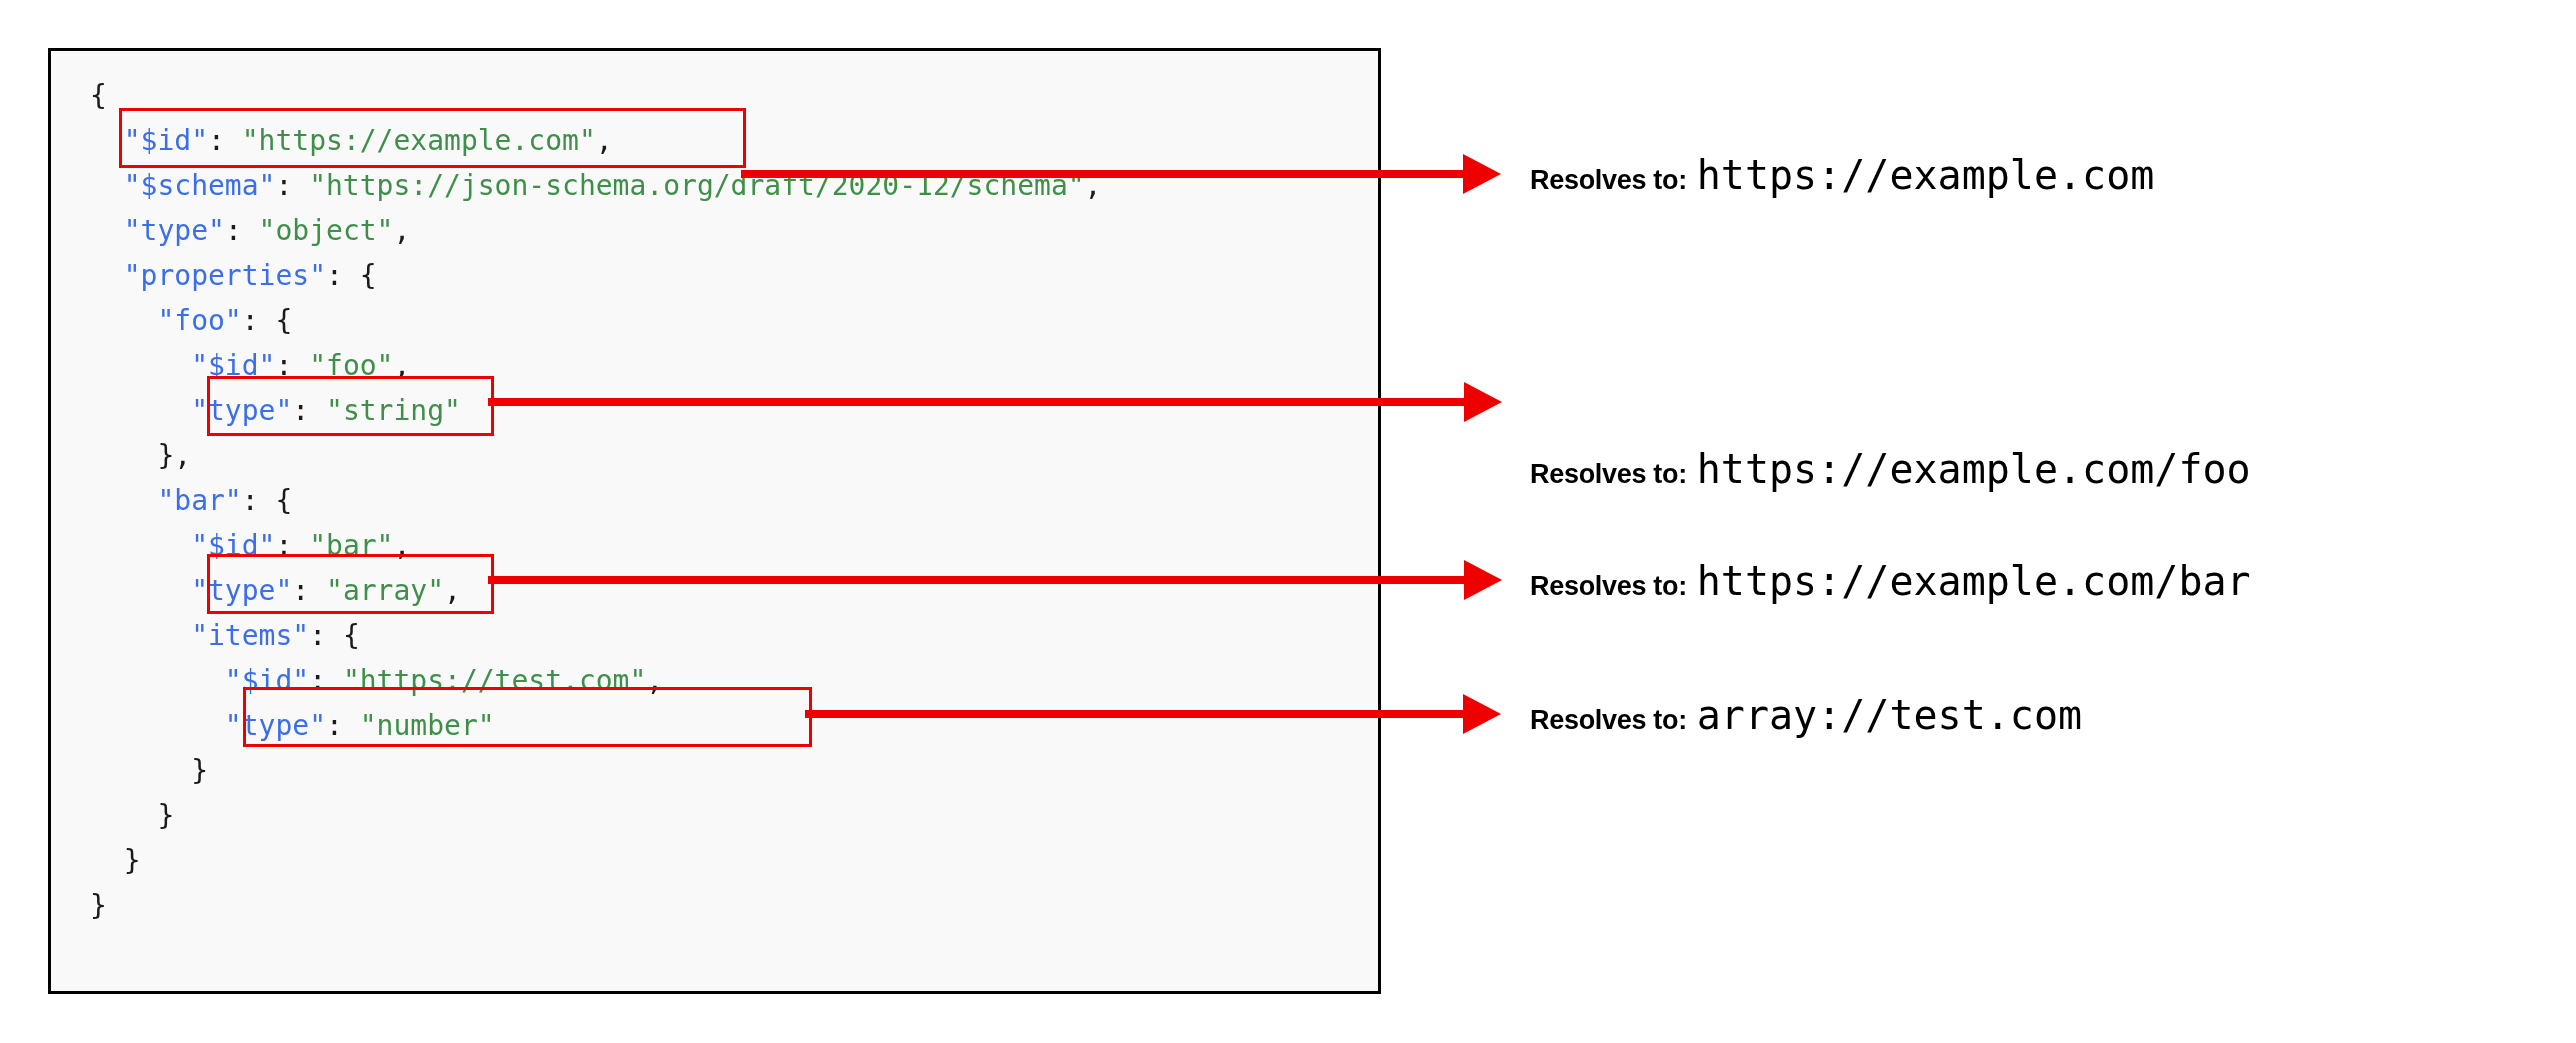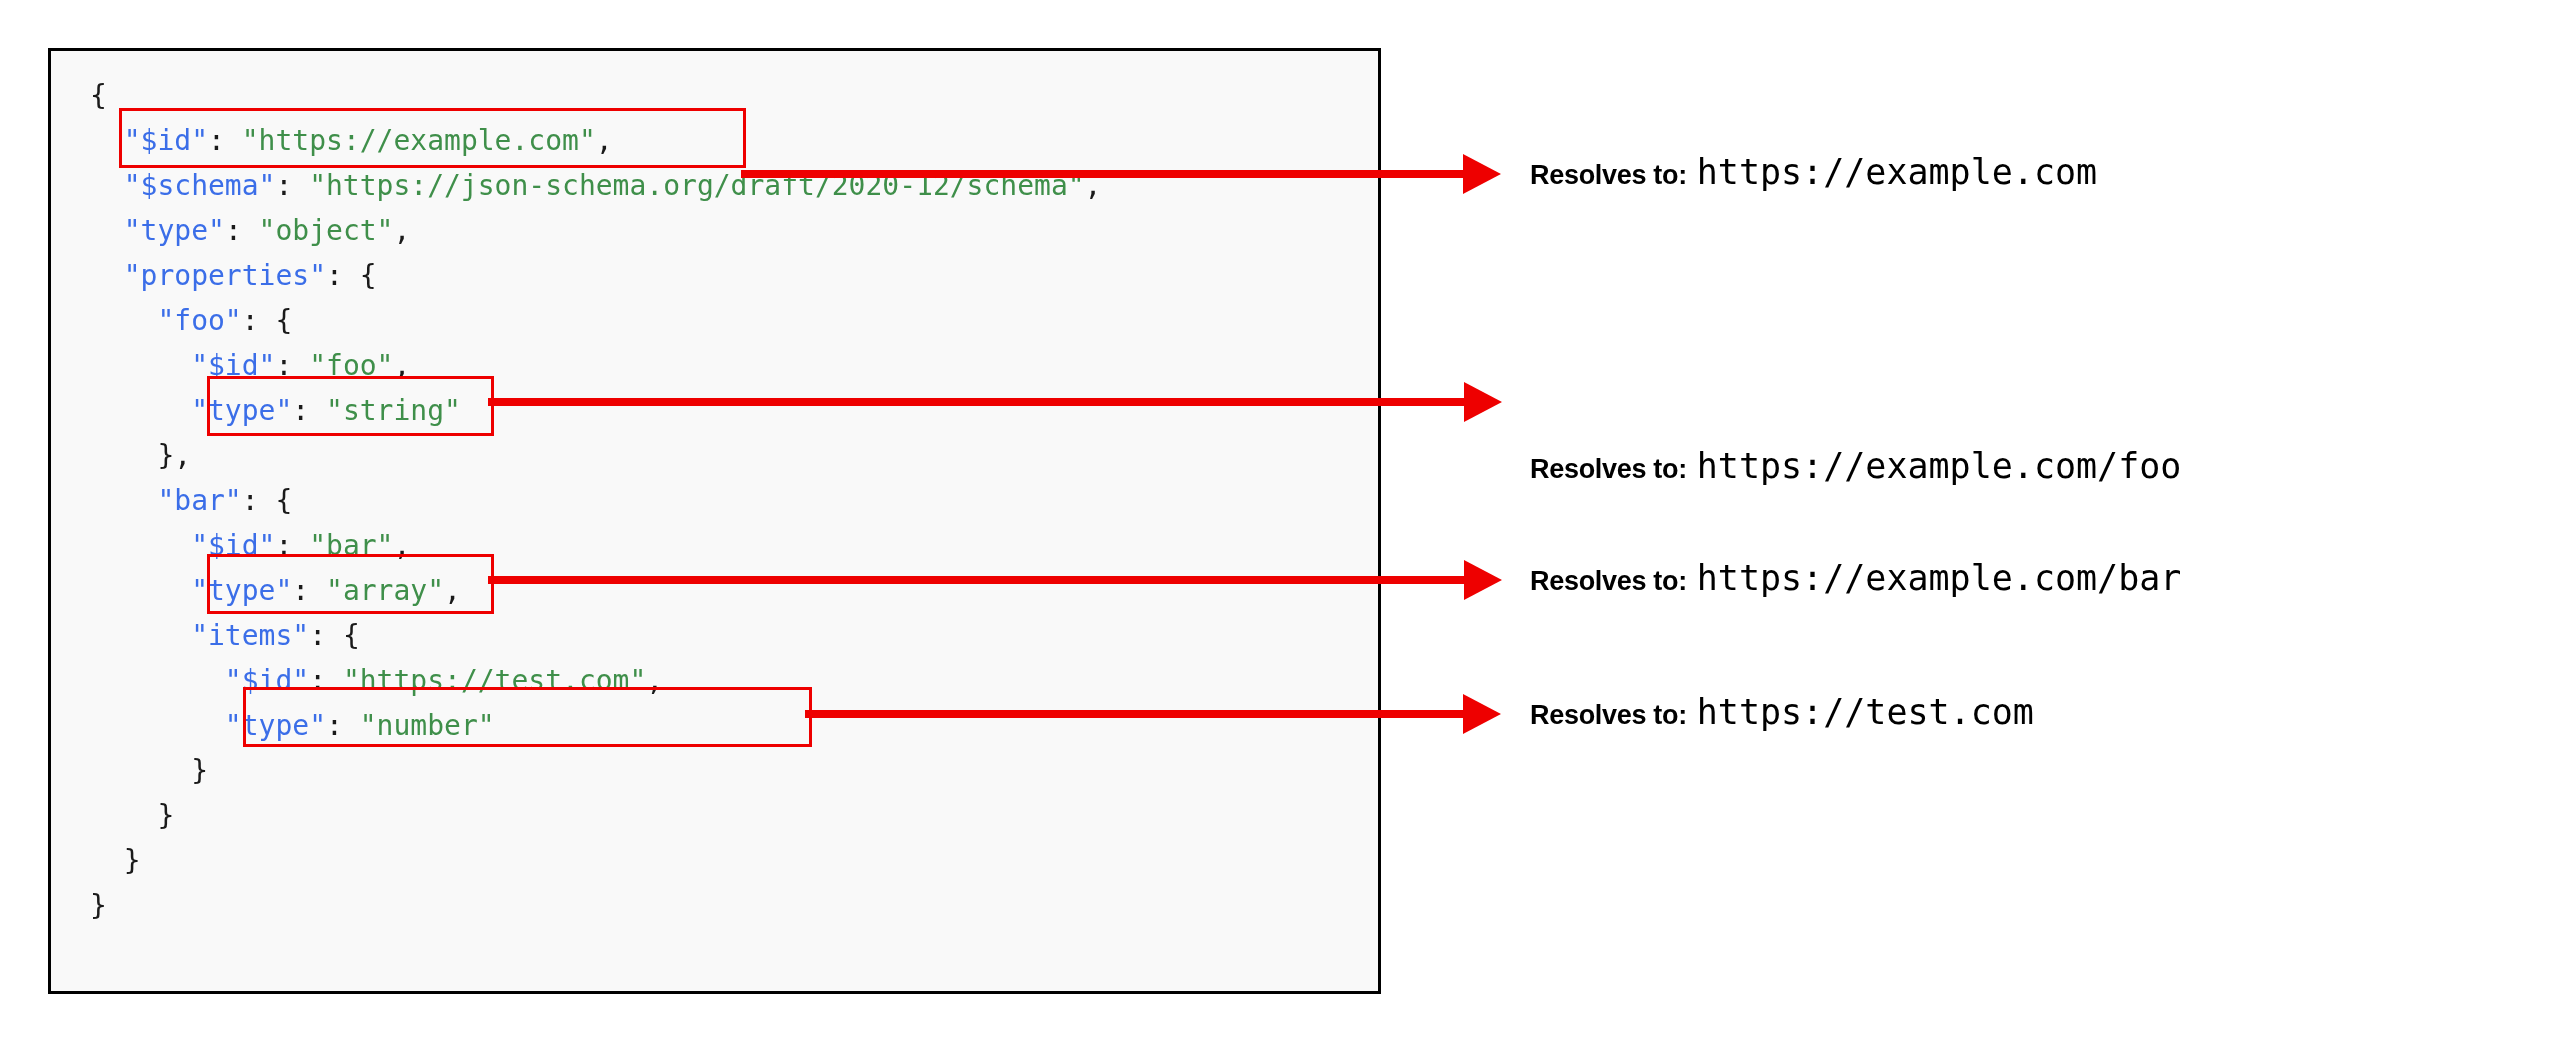--- a/index.html
+++ b/index.html
@@ -88,21 +88,21 @@
   }
   .annotation .label {
     font-family: "Liberation Sans", sans-serif;
     font-weight: bold;
     font-size: 27px;
     letter-spacing: -0.3px;
   }
   .annotation .url {
     font-family: "DejaVu Sans Mono", "Liberation Mono", monospace;
     font-weight: normal;
-    font-size: 35px;
+    font-size: 40px;
     margin-left: 9.8px;
   }
 </style>
 </head>
 <body>
 
 <div id="code-panel">
 
   <div id="code-block"><div class="code-line"><span class="tok-punct">{</span></div><div class="code-line"><span class="tok-punct">  </span><span class="tok-key">"$id"</span><span class="tok-punct">: </span><span class="tok-str">"https://example.com"</span><span class="tok-punct">,</span></div><div class="code-line"><span class="tok-punct">  </span><span class="tok-key">"$schema"</span><span class="tok-punct">: </span><span class="tok-str">"https://json-schema.org/draft/2020-12/schema"</span><span class="tok-punct">,</span></div><div class="code-line"><span class="tok-punct">  </span><span class="tok-key">"type"</span><span class="tok-punct">: </span><span class="tok-str">"object"</span><span class="tok-punct">,</span></div><div class="code-line"><span class="tok-punct">  </span><span class="tok-key">"properties"</span><span class="tok-punct">: {</span></div><div class="code-line"><span class="tok-punct">    </span><span class="tok-key">"foo"</span><span class="tok-punct">: {</span></div><div class="code-line"><span class="tok-punct">      </span><span class="tok-key">"$id"</span><span class="tok-punct">: </span><span class="tok-str">"foo"</span><span class="tok-punct">,</span></div><div class="code-line"><span class="tok-punct">      </span><span class="tok-key">"type"</span><span class="tok-punct">: </span><span class="tok-str">"string"</span></div><div class="code-line"><span class="tok-punct">    </span><span class="tok-punct">},</span></div><div class="code-line"><span class="tok-punct">    </span><span class="tok-key">"bar"</span><span class="tok-punct">: {</span></div><div class="code-line"><span class="tok-punct">      </span><span class="tok-key">"$id"</span><span class="tok-punct">: </span><span class="tok-str">"bar"</span><span class="tok-punct">,</span></div><div class="code-line"><span class="tok-punct">      </span><span class="tok-key">"type"</span><span class="tok-punct">: </span><span class="tok-str">"array"</span><span class="tok-punct">,</span></div><div class="code-line"><span class="tok-punct">      </span><span class="tok-key">"items"</span><span class="tok-punct">: {</span></div><div class="code-line"><span class="tok-punct">        </span><span class="tok-key">"$id"</span><span class="tok-punct">: </span><span class="tok-str">"https://test.com"</span><span class="tok-punct">,</span></div><div class="code-line"><span class="tok-punct">        </span><span class="tok-key">"type"</span><span class="tok-punct">: </span><span class="tok-str">"number"</span></div><div class="code-line"><span class="tok-punct">      </span><span class="tok-punct">}</span></div><div class="code-line"><span class="tok-punct">    </span><span class="tok-punct">}</span></div><div class="code-line"><span class="tok-punct">  </span><span class="tok-punct">}</span></div><div class="code-line"><span class="tok-punct">}</span></div></div>
 
@@ -138,15 +138,15 @@
 
 <div class="annotation" style="left:1530px; top:400px;margin-top:46px;">
   <span class="label">Resolves to:</span><span class="url">https://example.com/foo</span>
 </div>
 
 <div class="annotation" style="left:1530px; top:558px;">
   <span class="label">Resolves to:</span><span class="url">https://example.com/bar</span>
 </div>
 
 <div class="annotation" style="left:1530px; top:692px;">
-  <span class="label">Resolves to:</span><span class="url">https://test.com</span>
+  <span class="label">Resolves to:</span><span class="url">array://test.com</span>
 </div>
 
 
 </body></html>

